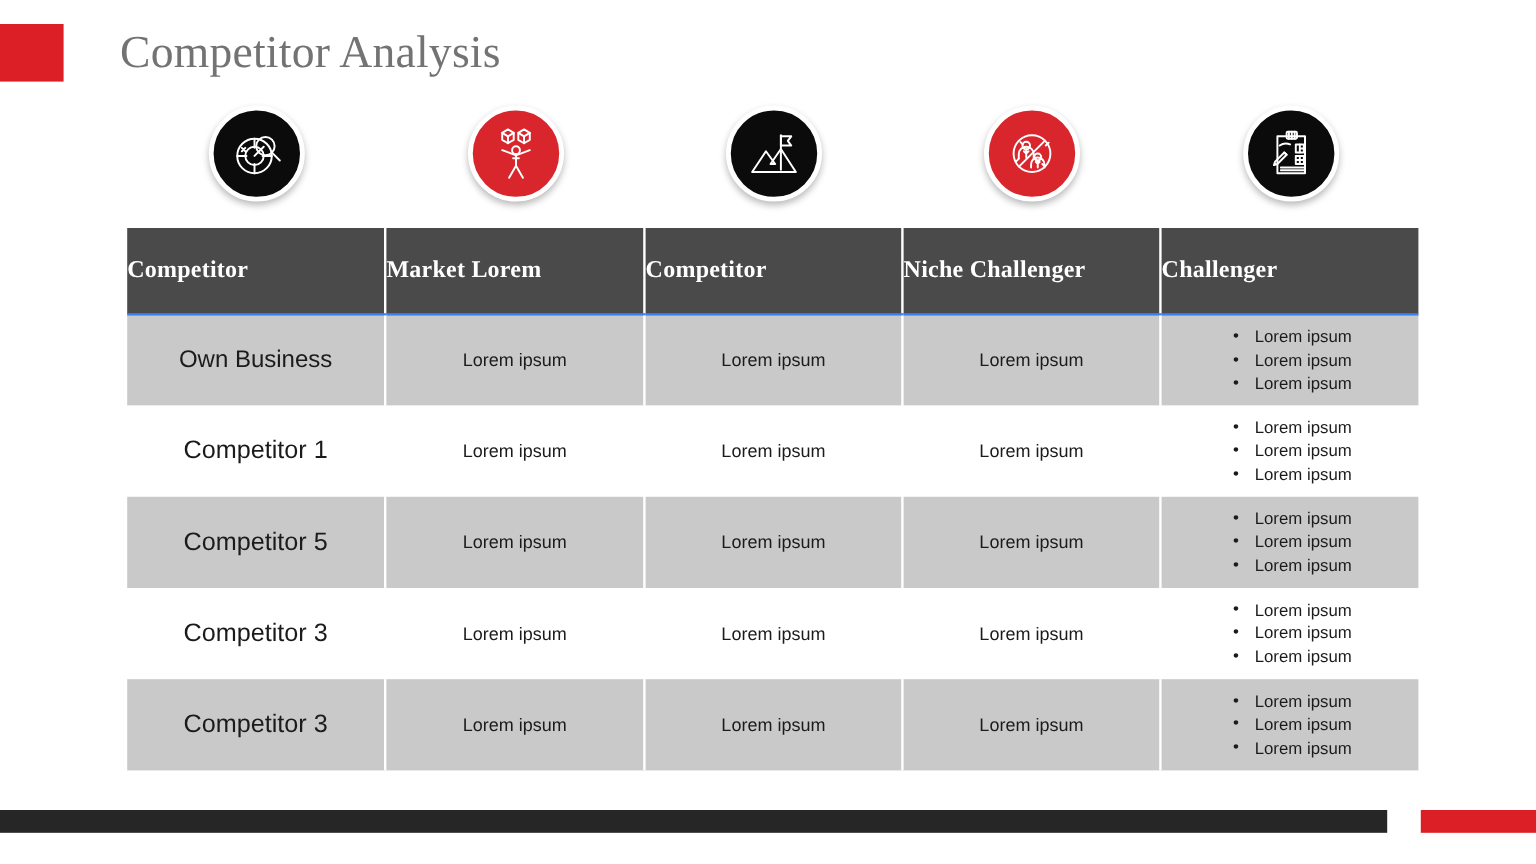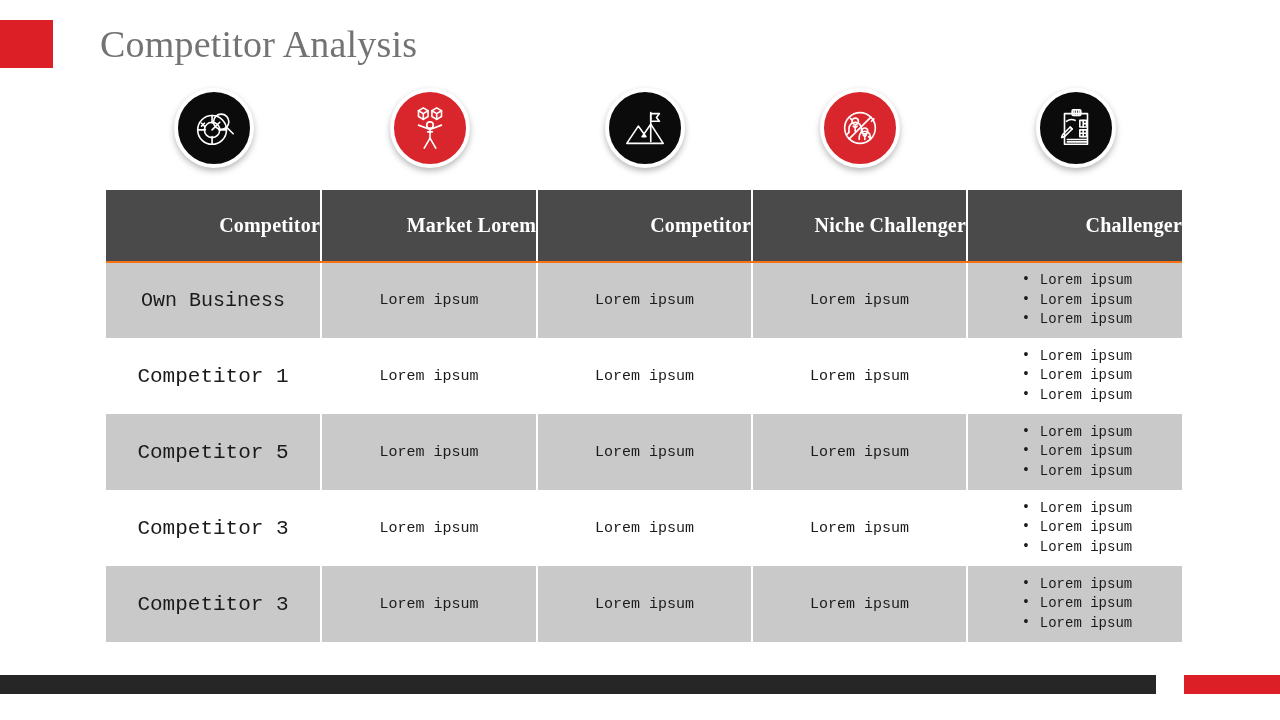--- a/index.html
+++ b/index.html
@@ -54,32 +54,32 @@
   .table col.c2 { width: 215px; }
   .table col.c3 { width: 215px; }
   .table col.c4 { width: 215px; }
 
   .table th {
     height: 72px;
     background: #4a4a4a;
     color: #ffffff;
     font-family: "Liberation Serif", serif;
     font-size: 20px; font-weight: 700;
-    text-align: right; vertical-align: middle;
+    text-align: left; vertical-align: middle;
     border-right: 2px solid #ffffff;
-    border-bottom: 2px solid #f97316;
+    border-bottom: 2px solid #3b82f6;
     letter-spacing: 0.2px;
   }
   .table th:last-child { border-right: none; }
 
   .table td {
     height: 76px;
     vertical-align: middle;
     text-align: center;
-    font-family: Liberation Mono, monospace;
+    font-family: Liberation Sans, sans-serif;
     font-size: 15px;
     color: #1b1b1b;
     border-right: 2px solid #ffffff;
   }
   .table td:last-child { border-right: none; }
 
   tr.shaded td { background: #c9c9c9; }
   tr.plain  td { background: #ffffff; }
   tr.shaded td:last-child, tr.plain td:last-child { border-right: none; }
   tr.plain td { border-right-color: #ffffff; }

